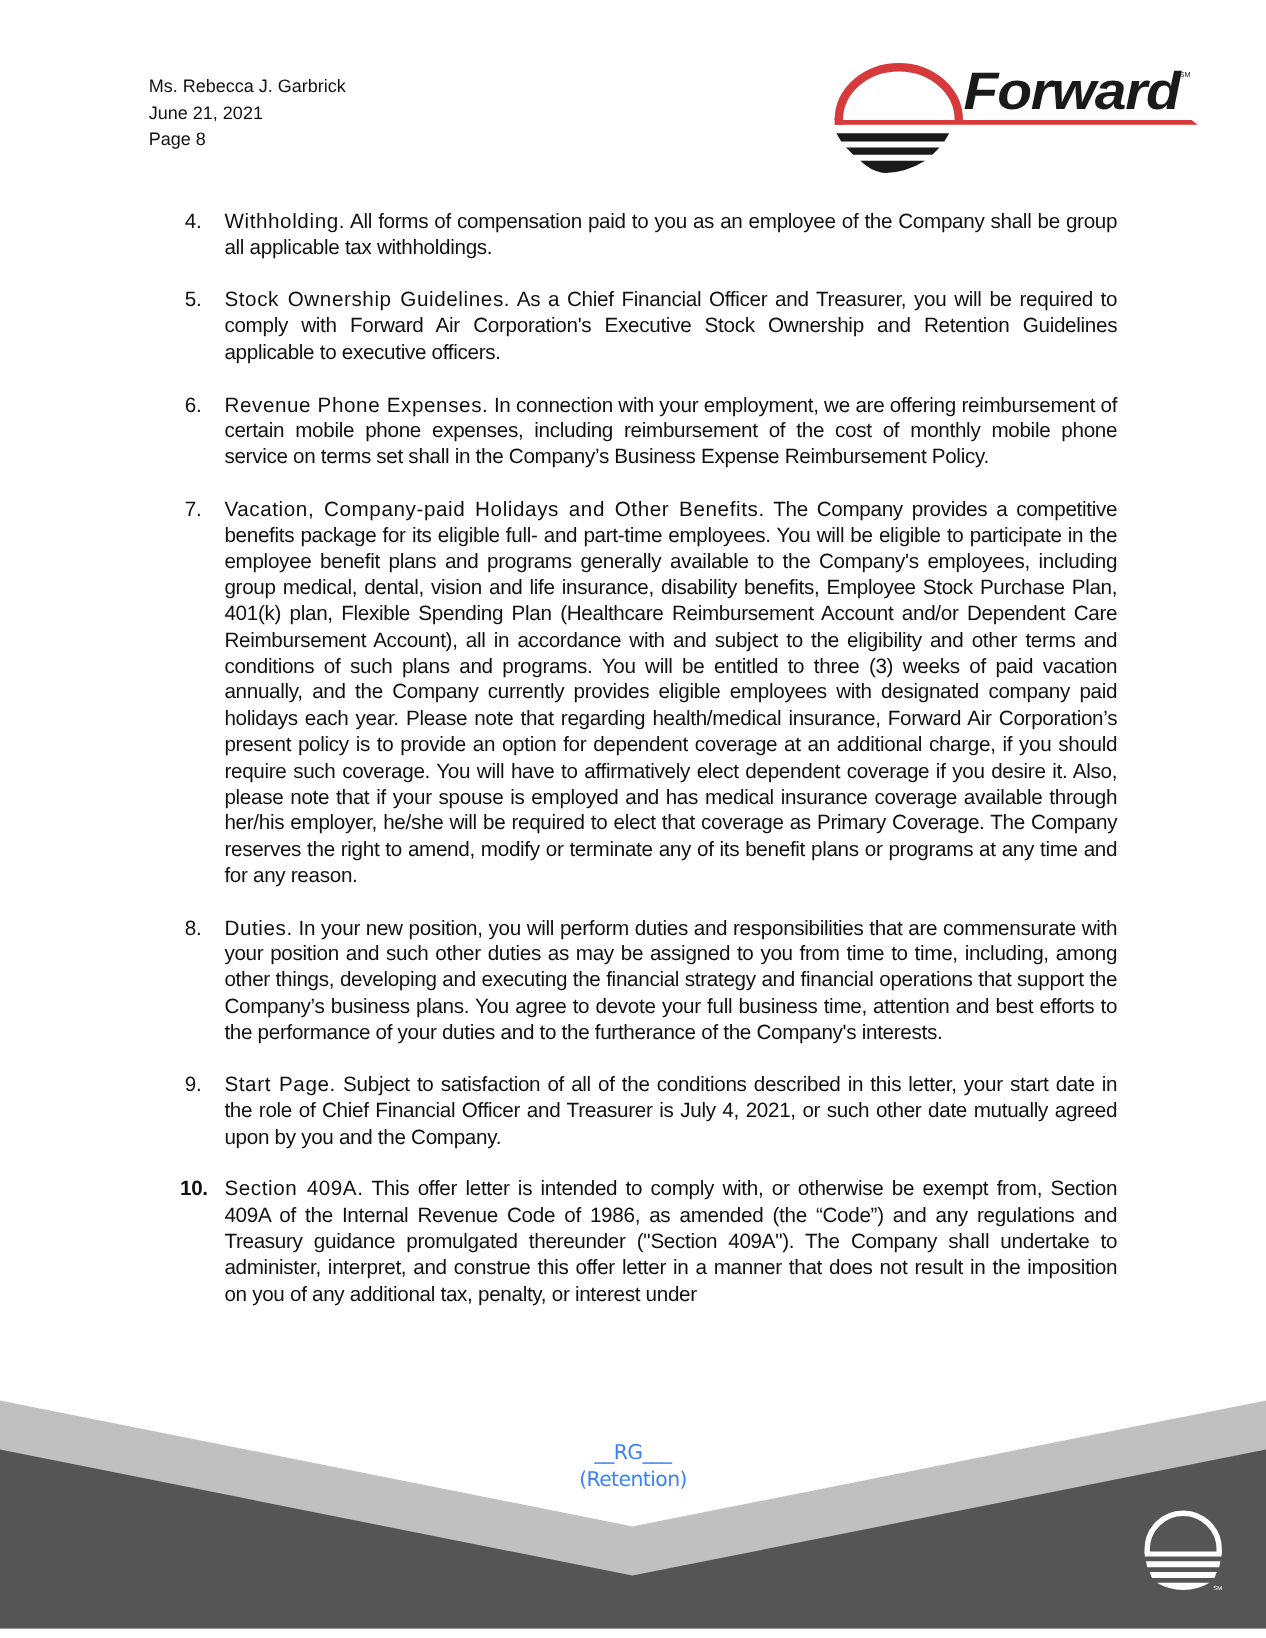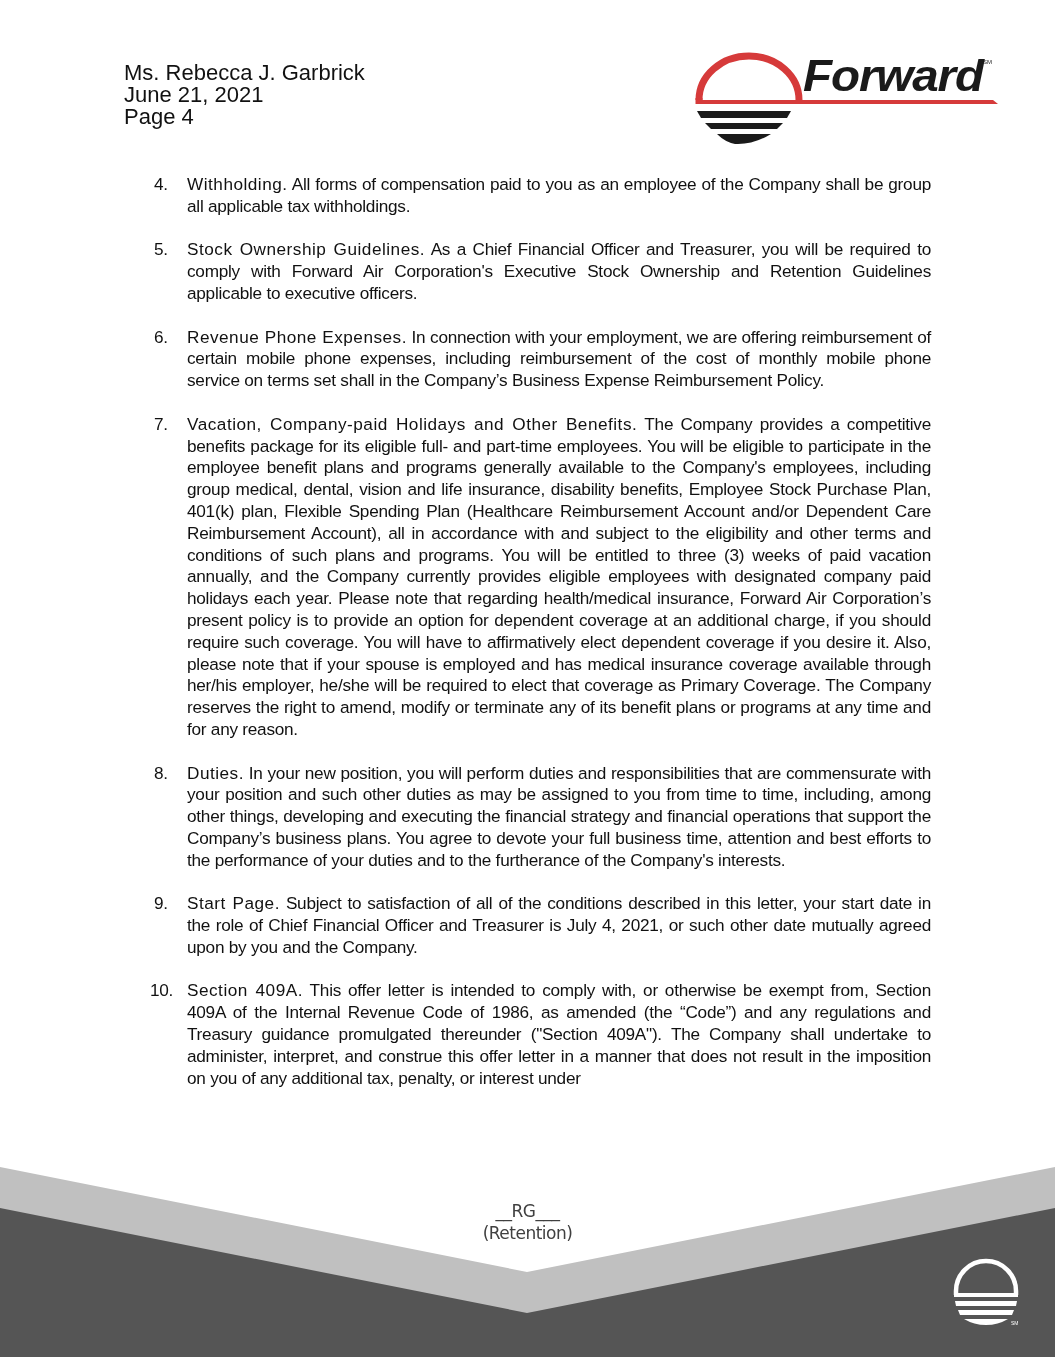--- a/index.html
+++ b/index.html
@@ -3,52 +3,52 @@
 <meta charset="utf-8">
 <style>
   html, body { margin: 0; padding: 0; }
   body {
     width: 1055px; height: 1365px; position: relative; overflow: hidden;
     background: #ffffff; color: #111111;
     font-family: "Liberation Sans", sans-serif;
   }
   .header-block {
     position: absolute; left: 124px; top: 62px;
-    font-size: 22px; line-height: 22px;
+    font-size: 15px; line-height: 22px;
   }
   .header-block div { white-space: nowrap; }
   .logo {
     position: absolute; left: 693px; top: 50px; width: 310px; height: 100px;
   }
   .body {
     position: absolute; left: 150px; top: 174px; width: 781px;
     font-size: 17.2px; line-height: 21.8px; letter-spacing: -0.25px;
   }
   .item {
     position: relative; padding-left: 37px; margin-bottom: 21.8px;
     text-align: justify; text-align-last: left;
   }
   .item .num { position: absolute; left: 4px; top: 0; }
-  .item.wide .num { left: 0px; }
+  .item.wide .num { left: 0px; font-weight: bold; }
   .item .title { letter-spacing: 0.5px; }
   .footer-svg { position: absolute; left: 0; top: 1150px; width: 1055px; height: 215px; }
   .initials {
     position: absolute; left: 0; width: 1055px; top: 1200px;
     text-align: center; font-size: 17px; line-height: 22px;
-    font-family: "DejaVu Sans", sans-serif; letter-spacing: -0.5px; color: #404040;
+    font-family: "DejaVu Sans", sans-serif; letter-spacing: -0.5px; color: #3b82f6;
   }
   .footer-logo { position: absolute; left: 950px; top: 1255px; width: 80px; height: 75px; }
 </style>
 </head>
 <body>
 
 <div class="header-block">
   <div>Ms. Rebecca J. Garbrick</div>
   <div>June 21, 2021</div>
-  <div>Page 4</div>
+  <div>Page 8</div>
 </div>
 
 <svg class="logo" viewBox="0 0 310 100">
 
   <path d="M6 50 A50 44 0 0 1 106 50" fill="none" stroke="#d63a3a" stroke-width="7"></path>
   <line x1="6" y1="48" x2="6" y2="54" stroke="#d63a3a" stroke-width="7"></line>
 
   <path d="M3 50 L300 50 L305 54 L3 54 Z" fill="#d63a3a"></path>
 
   <path d="M4 61 L98 61 L94 68 L8 68 Z" fill="#1a1a1a"></path>

